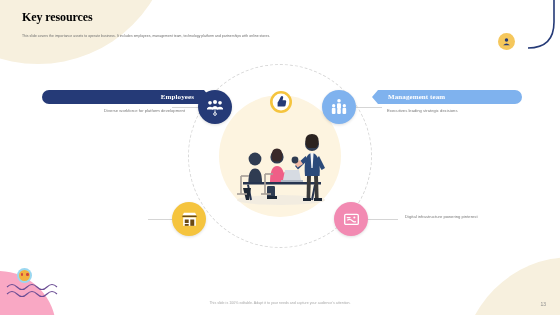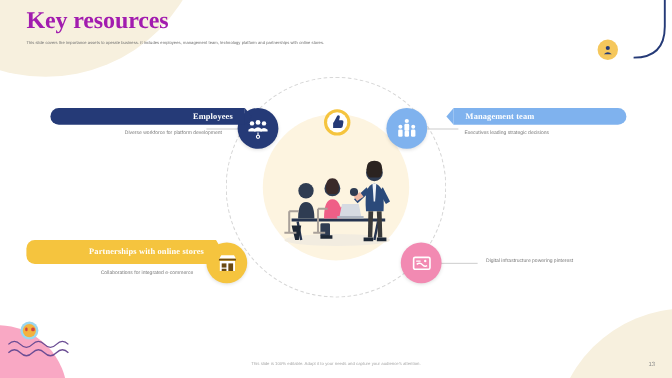--- a/index.html
+++ b/index.html
@@ -114,23 +114,23 @@
   
   .header {
     position: absolute;
     left: 22px;
     top: 8px;
     z-index: 5;
     width: 470px;
   }
   .page-title {
     font-family: "Liberation Serif", serif;
-    font-size: 20px;
+    font-size: 12px;
     font-weight: bold;
-    color: #a21caf;
+    color: #000000;
     letter-spacing: -0.1px;
     margin: 0;
     line-height: 18px;
   }
   .page-subtitle {
     font-size: 3.4px;
     color: #6b6b6b;
     line-height: 6px;
     margin-top: 7px;
     letter-spacing: 0.05px;
@@ -445,26 +445,20 @@
       <div class="desc align-right">Diverse workforce for platform development</div>
     </div>
 
     <div class="label-group group-management">
       <div class="banner banner-right bg-blue">
         <span class="banner-text">Management team</span>
       </div>
       <div class="desc align-left">Executives leading strategic decisions</div>
     </div>
 
-    <div class="label-group group-partnerships">
-      <div class="banner banner-left bg-yellow">
-        <span class="banner-text banner-stack-text">Partnerships with online stores</span>
-      </div>
-      <div class="desc align-right">Collaborations for integrated e-commerce</div>
-    </div>
 
     <div class="label-group group-technology">
       <div class="desc align-left">Digital infrastructure powering pinterest</div>
     </div>
 
   </div>
 
   <div class="footer-note">This slide is 100% editable. Adapt it to your needs and capture your audience's attention.</div>
   <div class="page-number">13</div>
 

